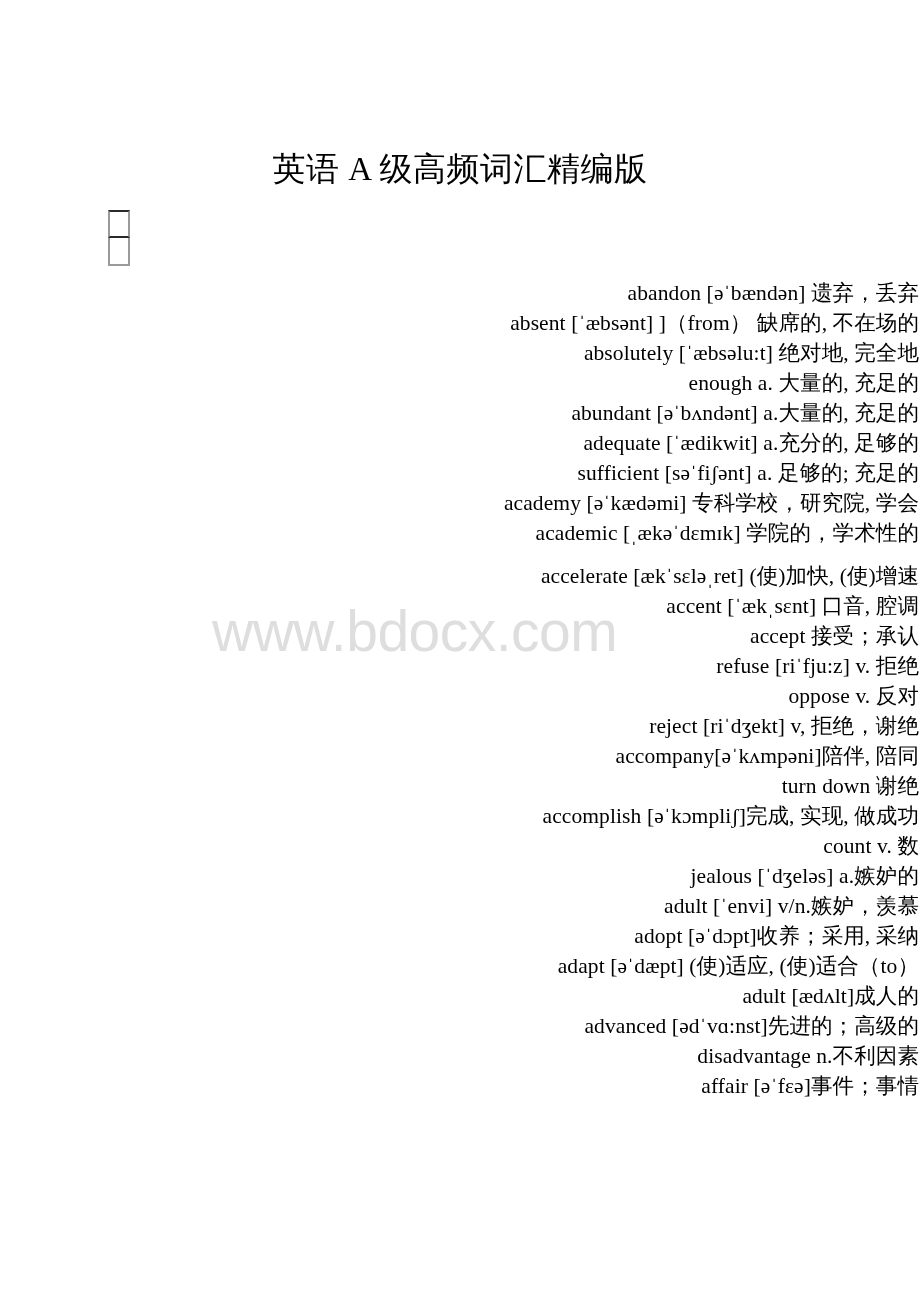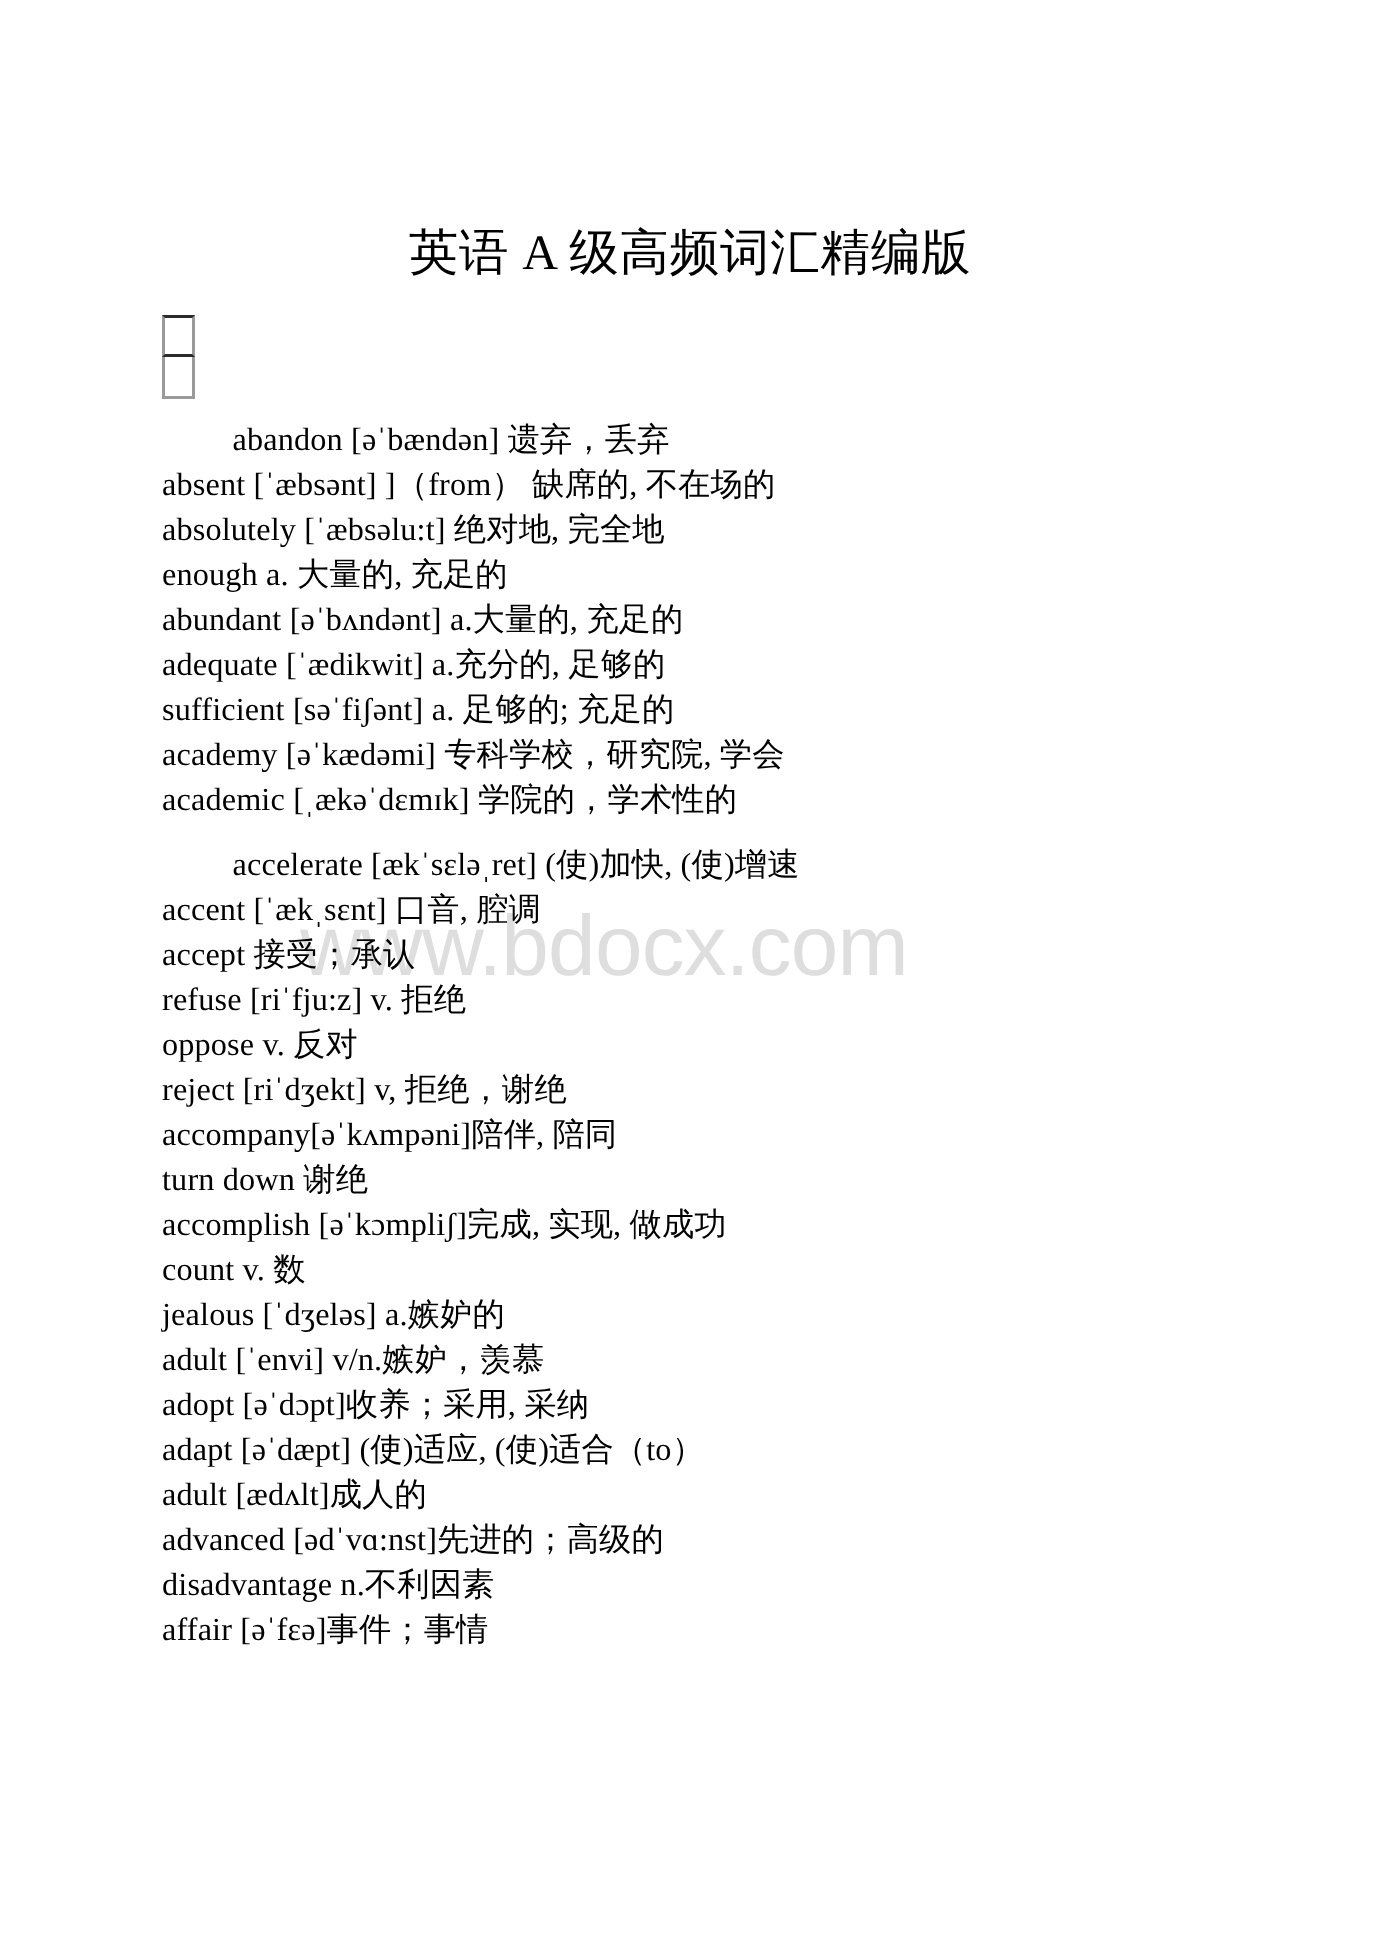--- a/index.html
+++ b/index.html
@@ -21,21 +21,21 @@
   #page {
     position: absolute;
     inset: 0;
     width: 920px;
     height: 1302px;
   }
 
   
   #watermark {
     position: absolute;
-    left: 200px;
+    left: 212px;
     top: 598px;
     width: 480px;
     height: 66px;
     font-family: "Liberation Sans", "DejaVu Sans", sans-serif;
     font-size: 57px;
     line-height: 66px;
     letter-spacing: -0.5px;
     color: #dedede;
     white-space: nowrap;
     z-index: 0;
@@ -84,22 +84,23 @@
     border-bottom-color: #2a2a2a;
     border-top-color: #2a2a2a;
   }
   .tofu-box.bottom {
     border-top: none;
   }
 
   
   .para {
     position: absolute;
-    left: 108px;
+    left: 119px;
     width: 800px;
+    text-align: right;
   }
   .line {
     font-size: 21.5px;
     line-height: 30px;
     white-space: nowrap;
     letter-spacing: 0.1px;
   }
   .line.indent {
     text-indent: 47px;
   }

